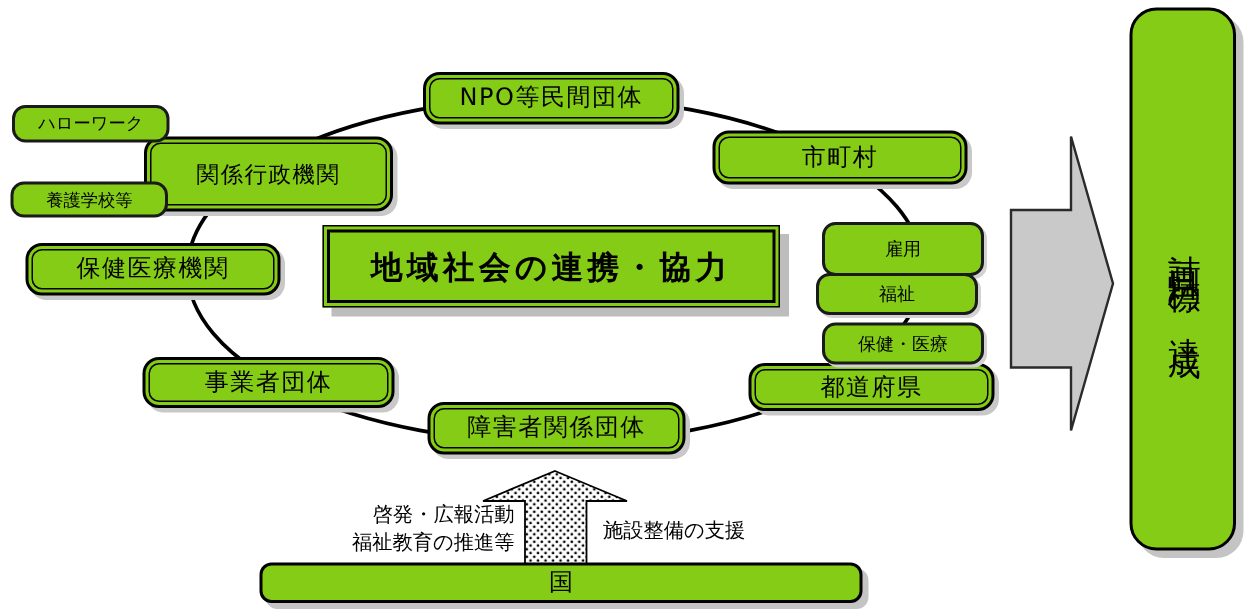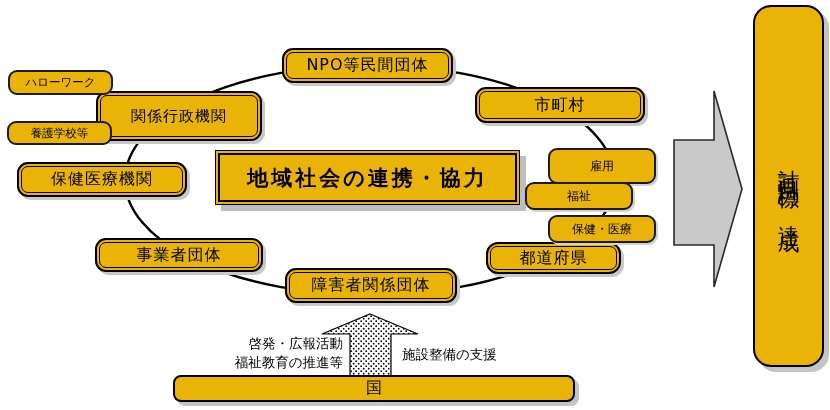--- a/index.html
+++ b/index.html
@@ -1,21 +1,21 @@
 <!DOCTYPE html>
 <html><head>
 <meta charset="utf-8">
 <style>
   html,body{margin:0;padding:0;background:#ffffff;}
   .canvas{
     position:relative;width:830px;height:410px;background:#ffffff;overflow:hidden;
     font-family:"DejaVu Sans","Liberation Sans",sans-serif;color:#000;
   }
   .bg-svg{position:absolute;left:0;top:0;z-index:1;}
-  .box{position:absolute;background:#eab308;display:flex;align-items:center;justify-content:center;
+  .box{position:absolute;background:#84cc16;display:flex;align-items:center;justify-content:center;
        box-sizing:border-box;white-space:nowrap;}
   
   .dbl{border:2px solid #000;border-radius:11px;z-index:2;
        box-shadow:3px 3px 0 #c8c8c8;font-size:16px;letter-spacing:1px;}
   .dbl::before{content:"";position:absolute;inset:2px;border:1px solid #000;border-radius:7px;pointer-events:none;}
   
   .sml{border:2px solid #1a1a1a;border-radius:9px;z-index:3;font-size:11.5px;}
   .chain{border:2px solid #1a1a1a;border-radius:9px;z-index:3;font-size:12px;
          box-shadow:2px 2px 0 #d2d2d2;}
   
@@ -49,25 +49,25 @@
   </svg>
 
   <div class="box sml" style="left:8px;top:70px;width:105px;height:25px;">ハローワーク</div>
   <div class="box sml" style="left:7px;top:121px;width:105px;height:24px;">養護学校等</div>
 
   <div class="box dbl" style="left:96px;top:91px;width:166px;height:50px;font-size:15px;">関係行政機関</div>
   <div class="box dbl" style="left:17px;top:162px;width:170px;height:35px;">保健医療機関</div>
   <div class="box dbl" style="left:95px;top:238px;width:168px;height:34px;">事業者団体</div>
   <div class="box dbl" style="left:282px;top:48px;width:171px;height:35px;">NPO等民間団体</div>
   <div class="box dbl" style="left:475px;top:87px;width:170px;height:36px;">市町村</div>
-  <div class="box dbl" style="left:486px;top:242px;width:135px;height:32px;border-radius:12px;">都道府県</div>
+  <div class="box dbl" style="left:499px;top:242px;width:164px;height:32px;">都道府県</div>
   <div class="box dbl" style="left:285px;top:268px;width:172px;height:35px;">障害者関係団体</div>
 
   <div class="box chain" style="left:548px;top:148px;width:108px;height:36px;text-align:center;">雇用</div>
-  <div class="box chain" style="left:525px;top:182px;width:108px;height:28px;">福祉</div>
+  <div class="box chain" style="left:544px;top:182px;width:108px;height:28px;">福祉</div>
   <div class="box chain" style="left:548px;top:215px;width:108px;height:28px;">保健・医療</div>
 
   <div class="box center-box" style="left:215px;top:150px;width:305px;height:55px;">地域社会の連携・協力</div>
 
   <div class="box goal-box" style="left:753px;top:5px;width:71px;height:362px;">
     <span class="goal-text">計画目標の達成</span>
   </div>
 
   <div class="lbl lbl-left" style="right:487px;top:334px;">
     <div>啓発・広報活動</div>

